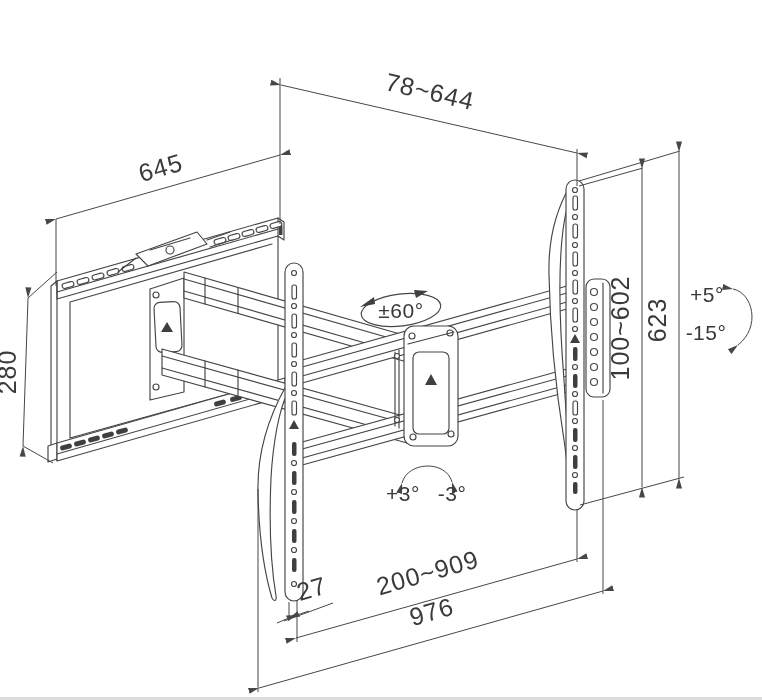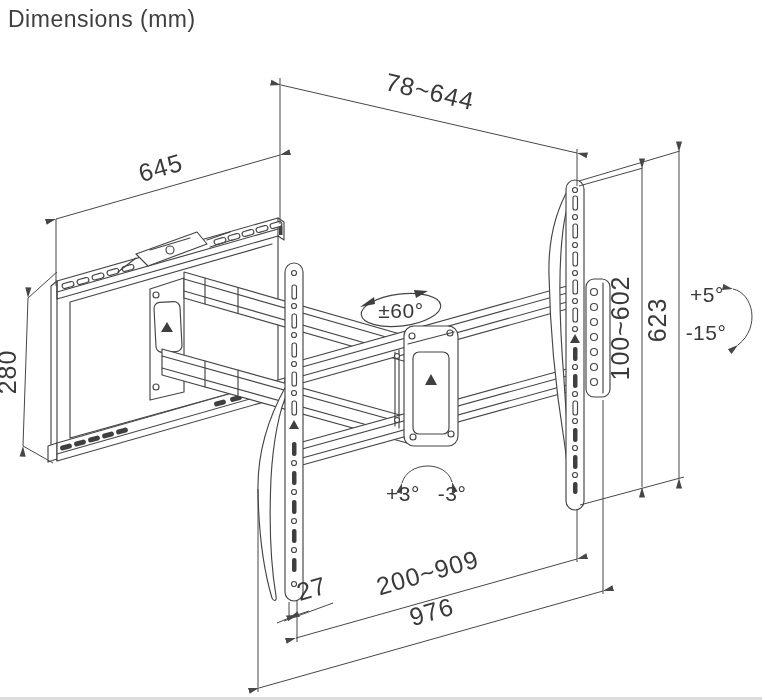--- a/index.html
+++ b/index.html
@@ -16,21 +16,20 @@
   .dimtxt{font-family:"Liberation Sans",sans-serif;font-size:25px;fill:#3a3a3a;
           text-anchor:middle;letter-spacing:1px;}
   .angtxt{font-family:"Liberation Sans",sans-serif;font-size:21px;fill:#3a3a3a;
           text-anchor:middle;letter-spacing:0.5px;}
   .botbar{position:absolute;left:0;top:697px;width:762px;height:3px;background:#dcdcdc;}
 </style>
 </head>
 <body>
 
 <div class="page">
-  <div class="title">Dimensions (mm)</div>
 
   <svg width="762" height="700" viewBox="0 0 762 700">
     <defs>
       <marker id="arr" viewBox="0 0 10 8" refX="0.6" refY="4" markerWidth="11.5" markerHeight="9" orient="auto-start-reverse" markerUnits="userSpaceOnUse">
         <path d="M0.6,4 L10,1.3 L10,6.7 Z" fill="#474747"></path>
       </marker>
     </defs>
 
     <g>
 

